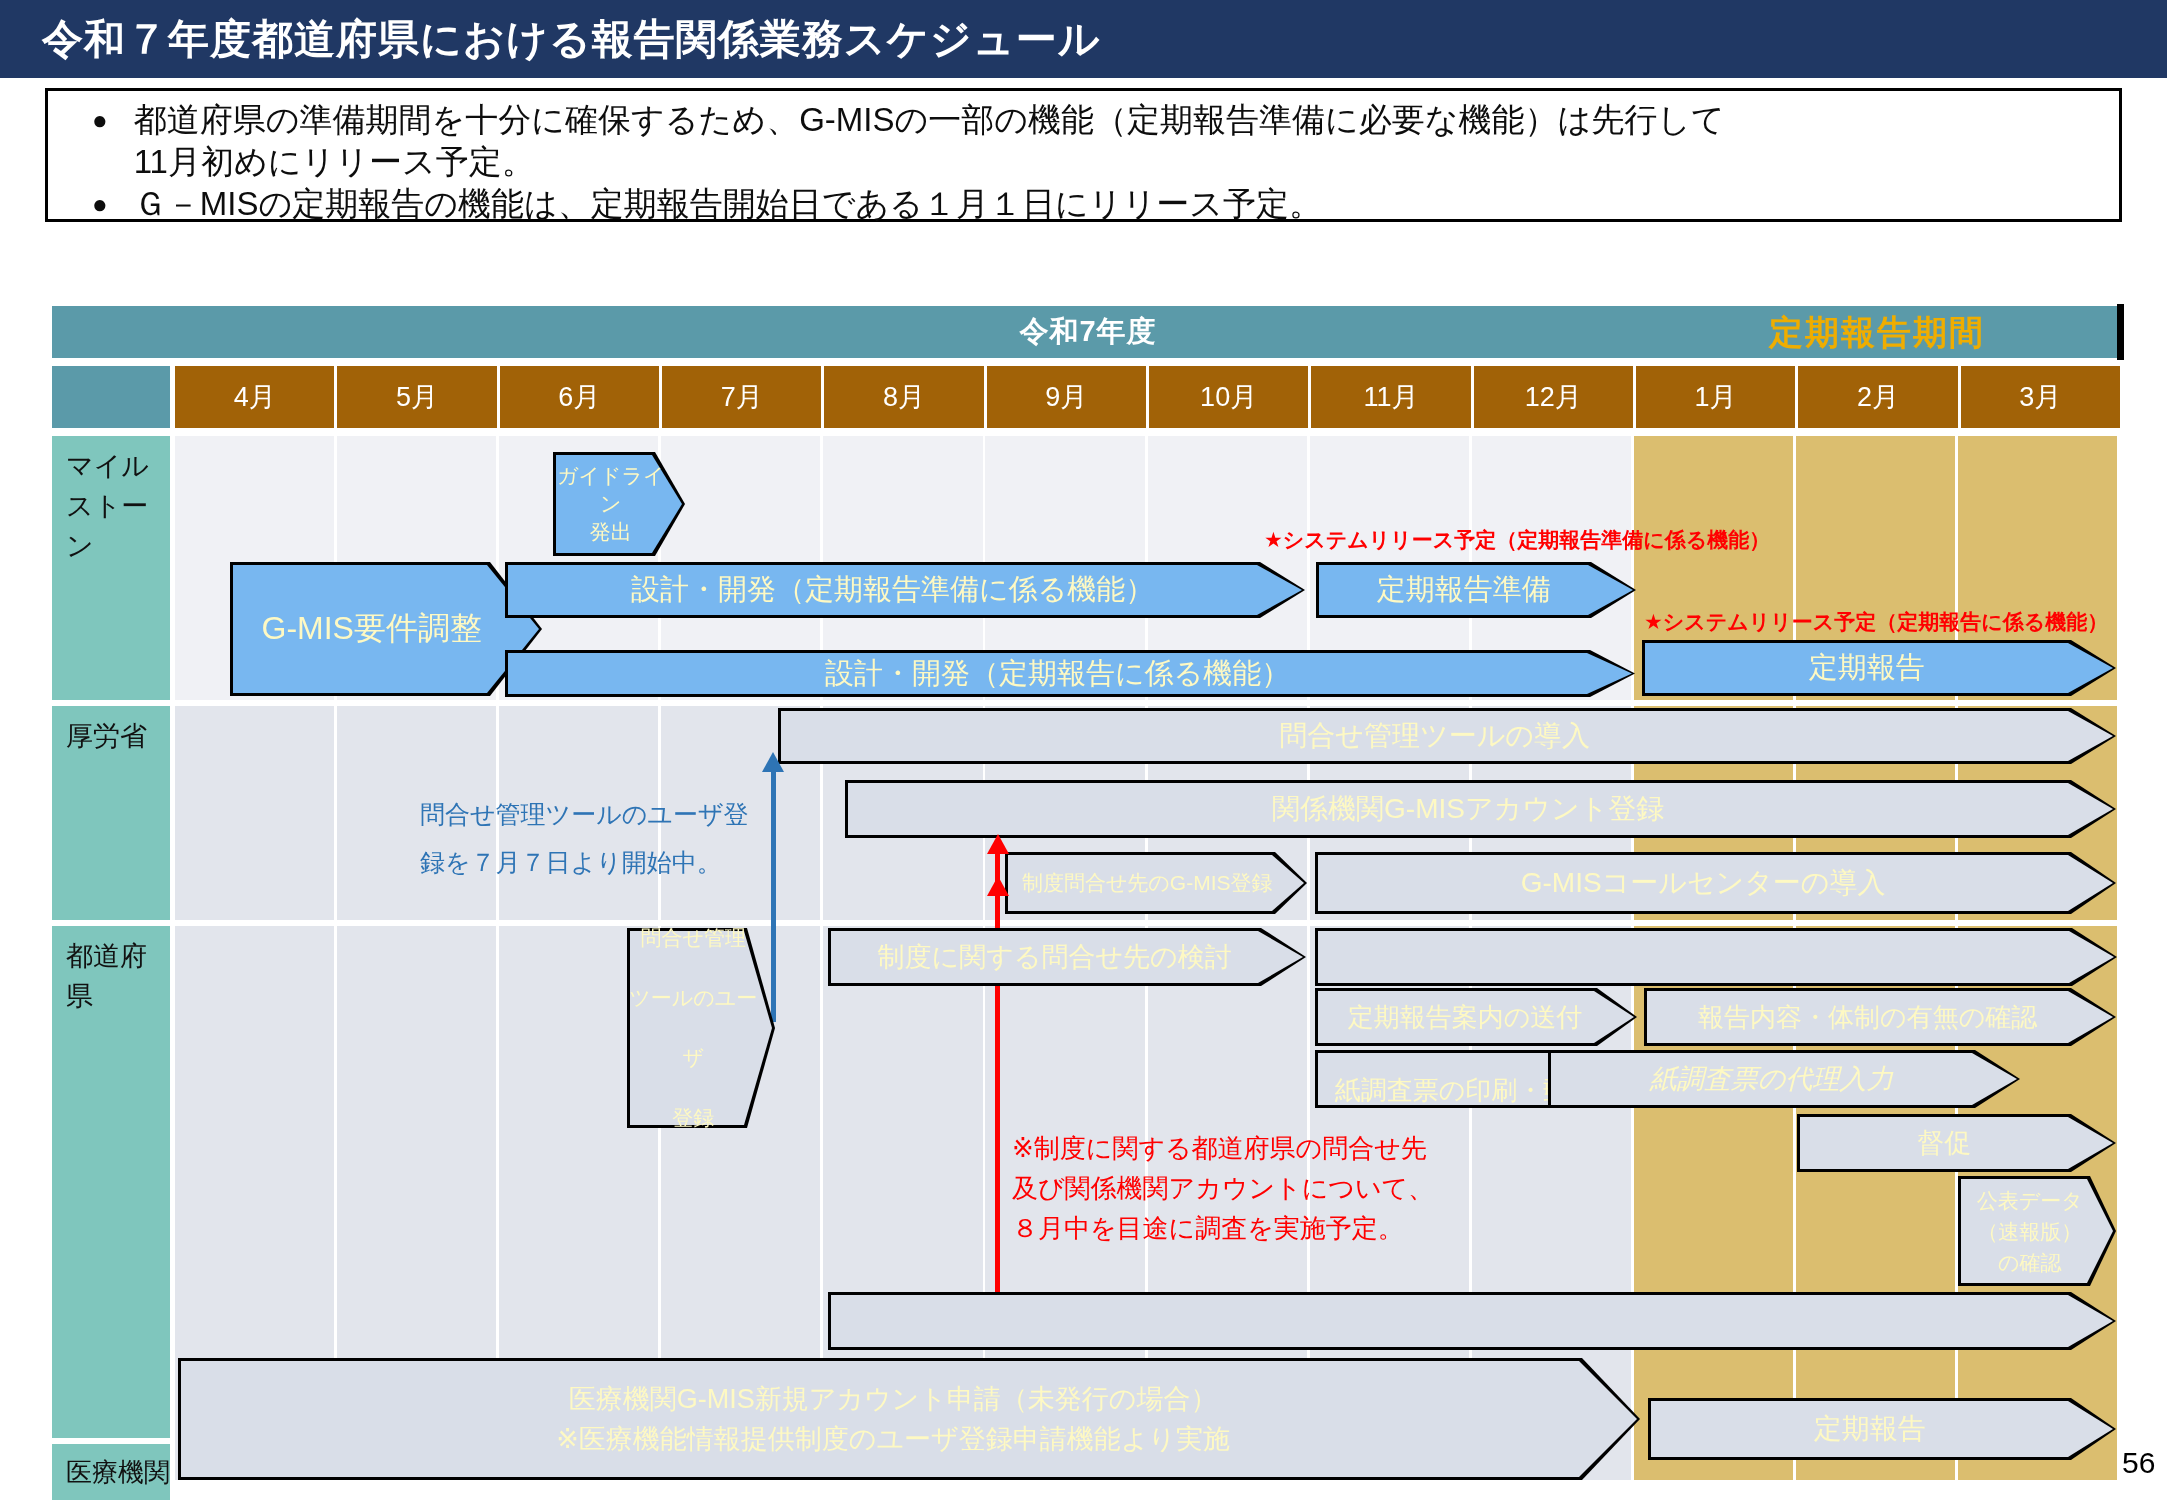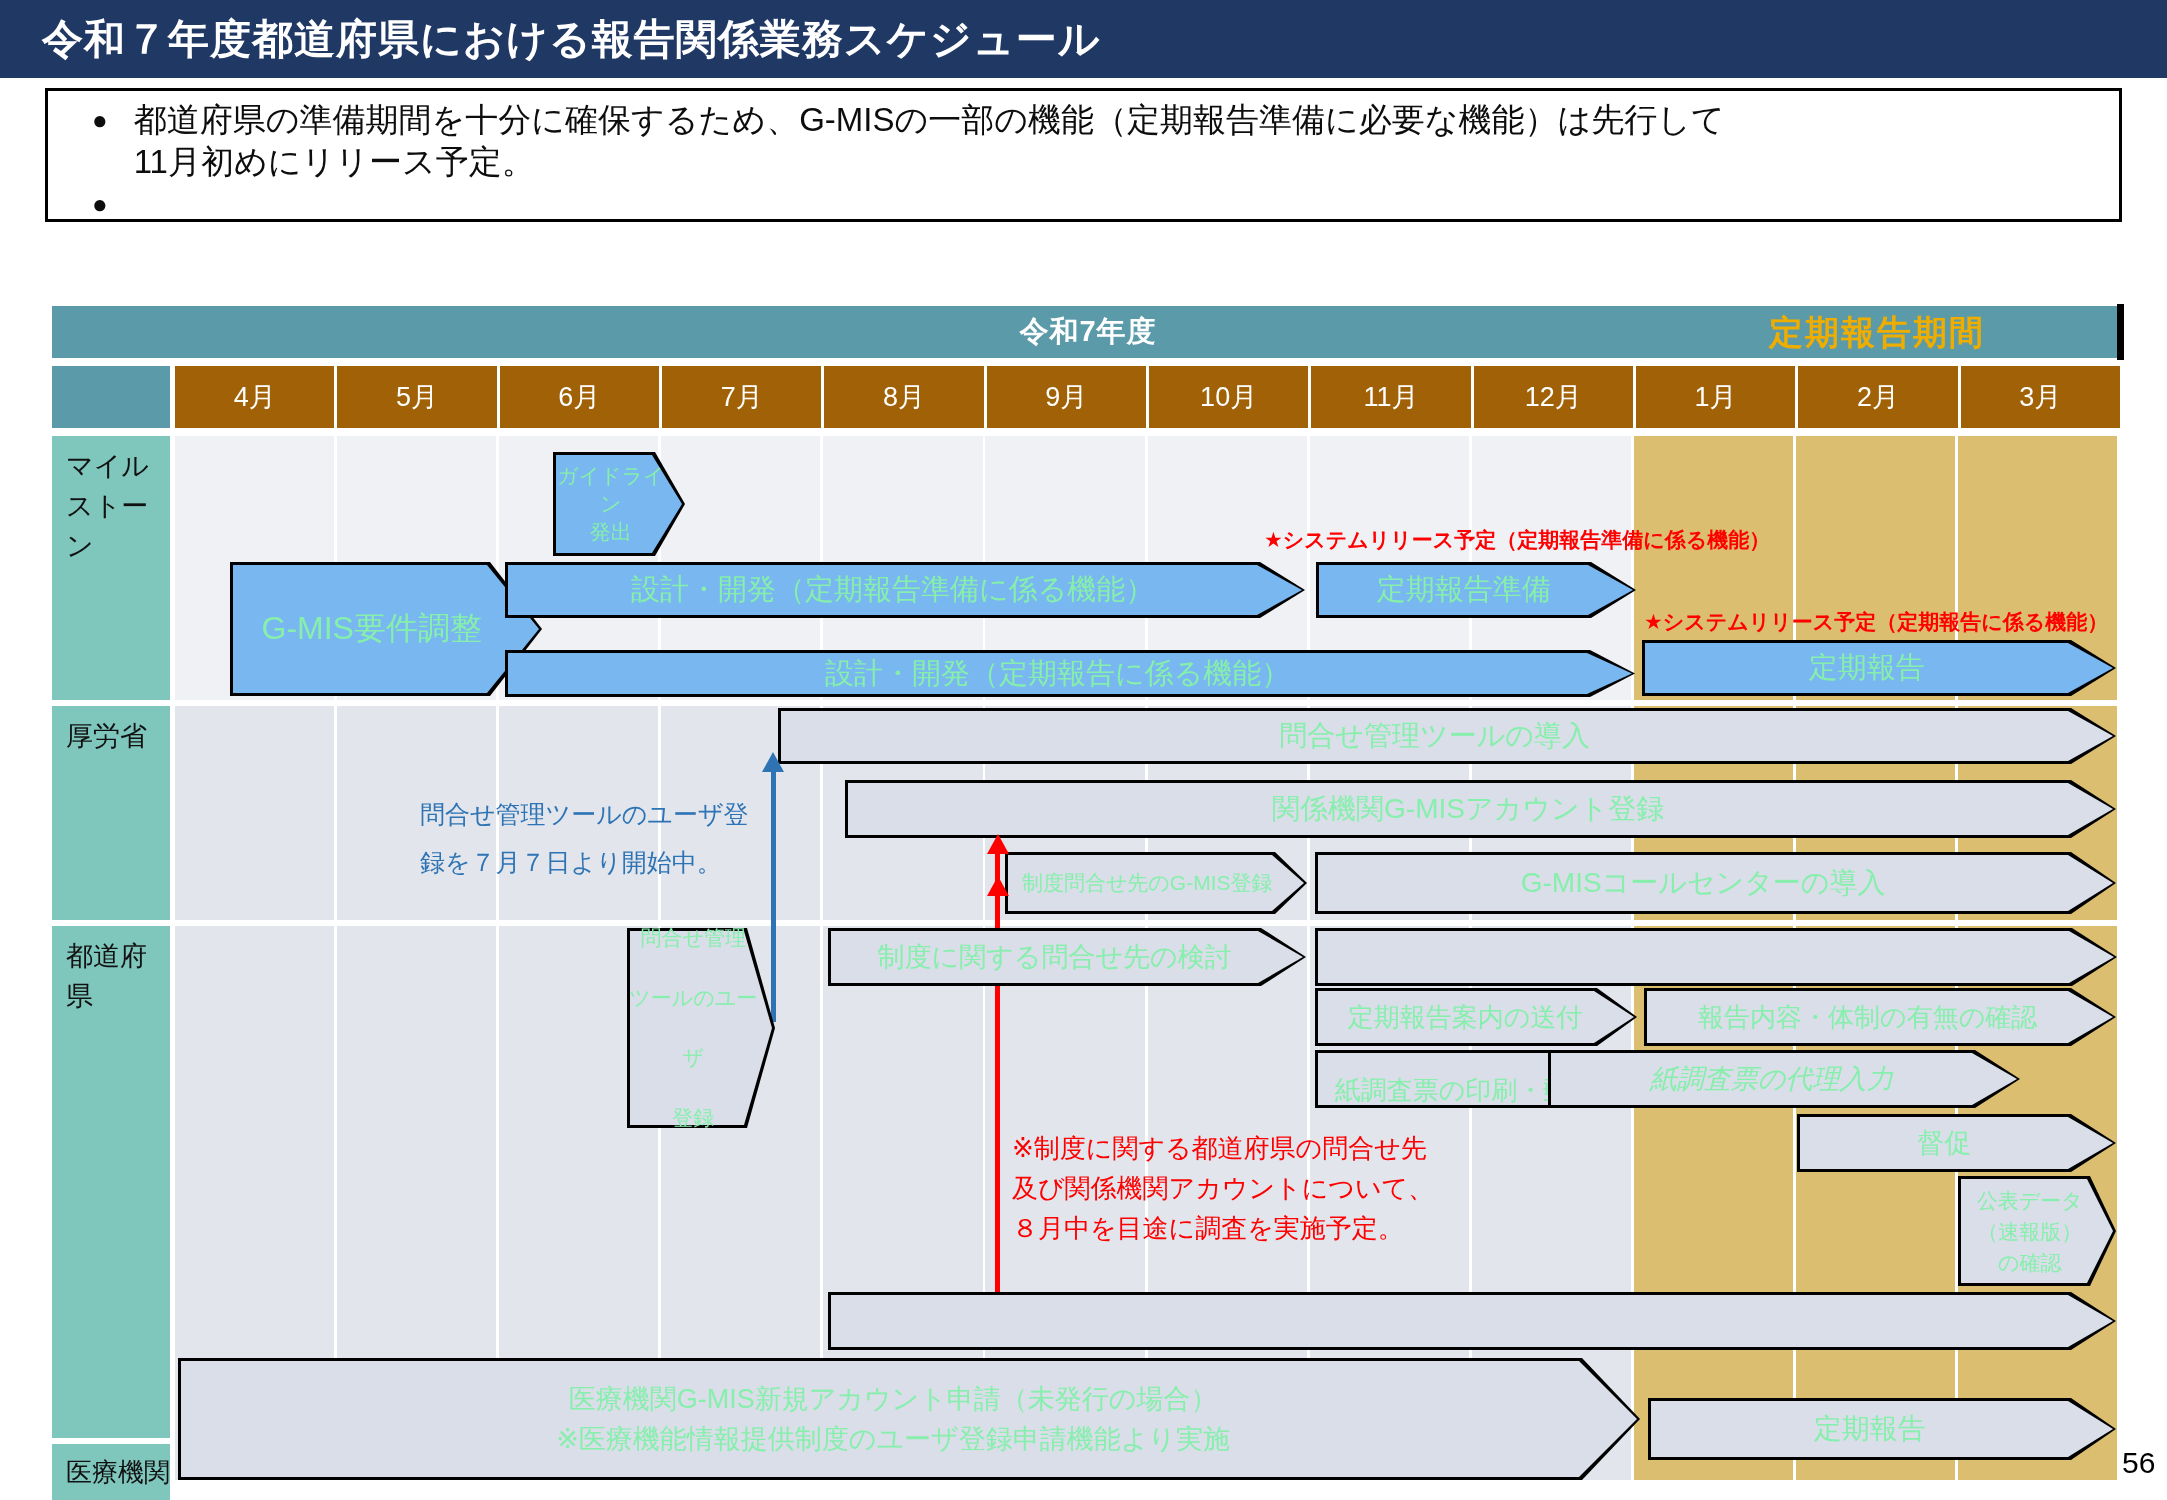--- a/index.html
+++ b/index.html
@@ -31,21 +31,21 @@
   
   .seclabel{left:52px;width:118px;background:#7fc6bd;color:#111;font-size:27px;padding:10px 0 0 14px;
             box-sizing:border-box;white-space:pre-line;line-height:40px;}
   
   .bar{position:absolute;background:#000;display:flex;align-items:center;justify-content:center;
        box-sizing:border-box;padding-right:calc(var(--tip,45px) * .55);}
   .bar,.bar .fill{clip-path:polygon(0 0,calc(100% - var(--tip,45px)) 0,100% 50%,calc(100% - var(--tip,45px)) 100%,0 100%);}
   .bar .fill{position:absolute;inset:3px;--tip:inherit;}
   .bar.blue .fill{background:#78b7f0;}
   .bar.gray .fill{background:#d9dee8;}
-  .bar .lbl{position:relative;z-index:2;color:#86efac;text-align:center;white-space:pre-line;}
+  .bar .lbl{position:relative;z-index:2;color:#fef9c3;text-align:center;white-space:pre-line;}
   
   .rednote{color:#ff0000;font-size:21px;white-space:nowrap;font-weight:bold;}
   .bluenote{color:#2e74b5;font-size:25px;line-height:48px;white-space:pre-line;}
   .redblock{color:#ff0000;font-size:26px;line-height:40px;white-space:pre-line;}
   
   .vline{position:absolute;width:5px;}
   .ahead{position:absolute;width:0;height:0;border-left:11px solid transparent;border-right:11px solid transparent;}
   #page-num{left:2122px;top:1446px;font-size:30px;color:#000;}
 </style>
 </head>
@@ -55,20 +55,21 @@
   <span class="t">令和７年度都道府県における報告関係業務スケジュール</span>
 </div>
 
 <div class="abs" id="summary-box">
   <div class="bullet">
     <span class="dot">●</span>
     <span class="btxt">都道府県の準備期間を十分に確保するため、G-MISの一部の機能（定期報告準備に必要な機能）は先行して11月初めにリリース予定。</span>
   </div>
   <div class="bullet">
     <span class="dot">●</span>
+    <span class="btxt">Ｇ－MISの定期報告の機能は、定期報告開始日である１月１日にリリース予定。</span>
   </div>
 </div>
 
 <div class="abs teal" id="fy-band">
   <span class="fy">令和7年度</span>
 </div>
 <div class="abs" id="period-label">定期報告期間</div>
 <div class="abs" id="fy-tick"></div>
 
 <div class="abs teal" id="month-stub"></div>

